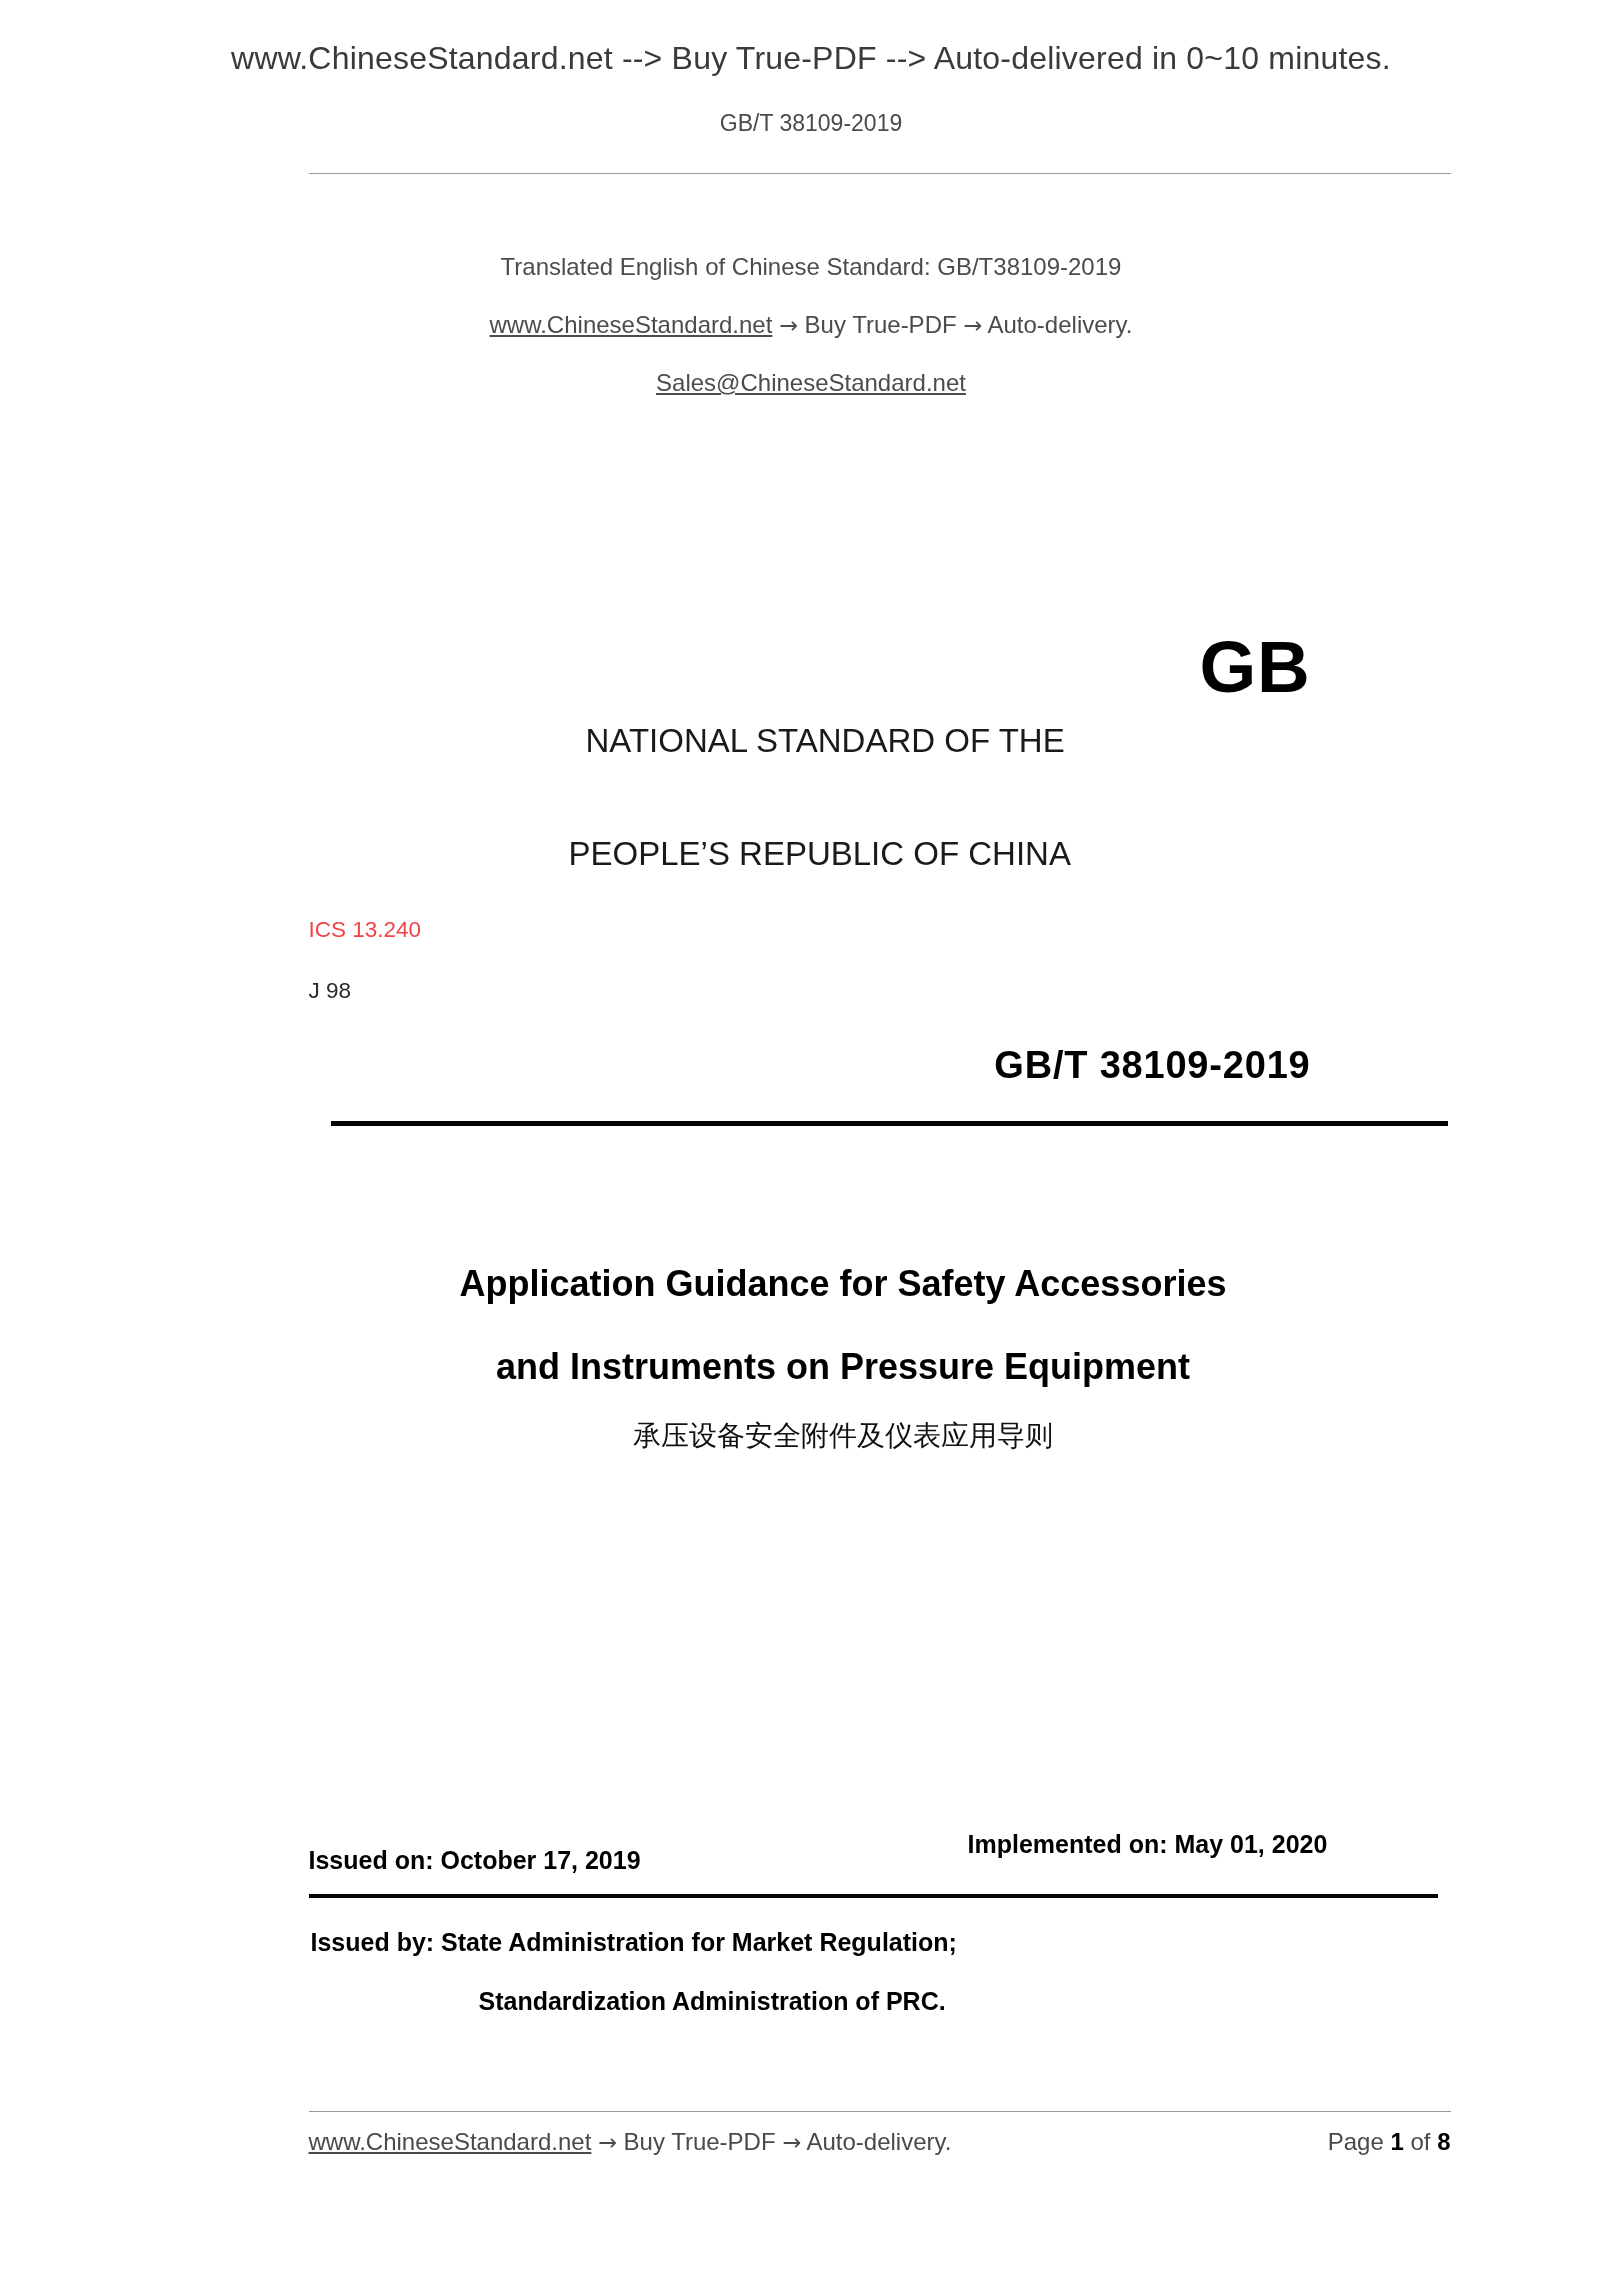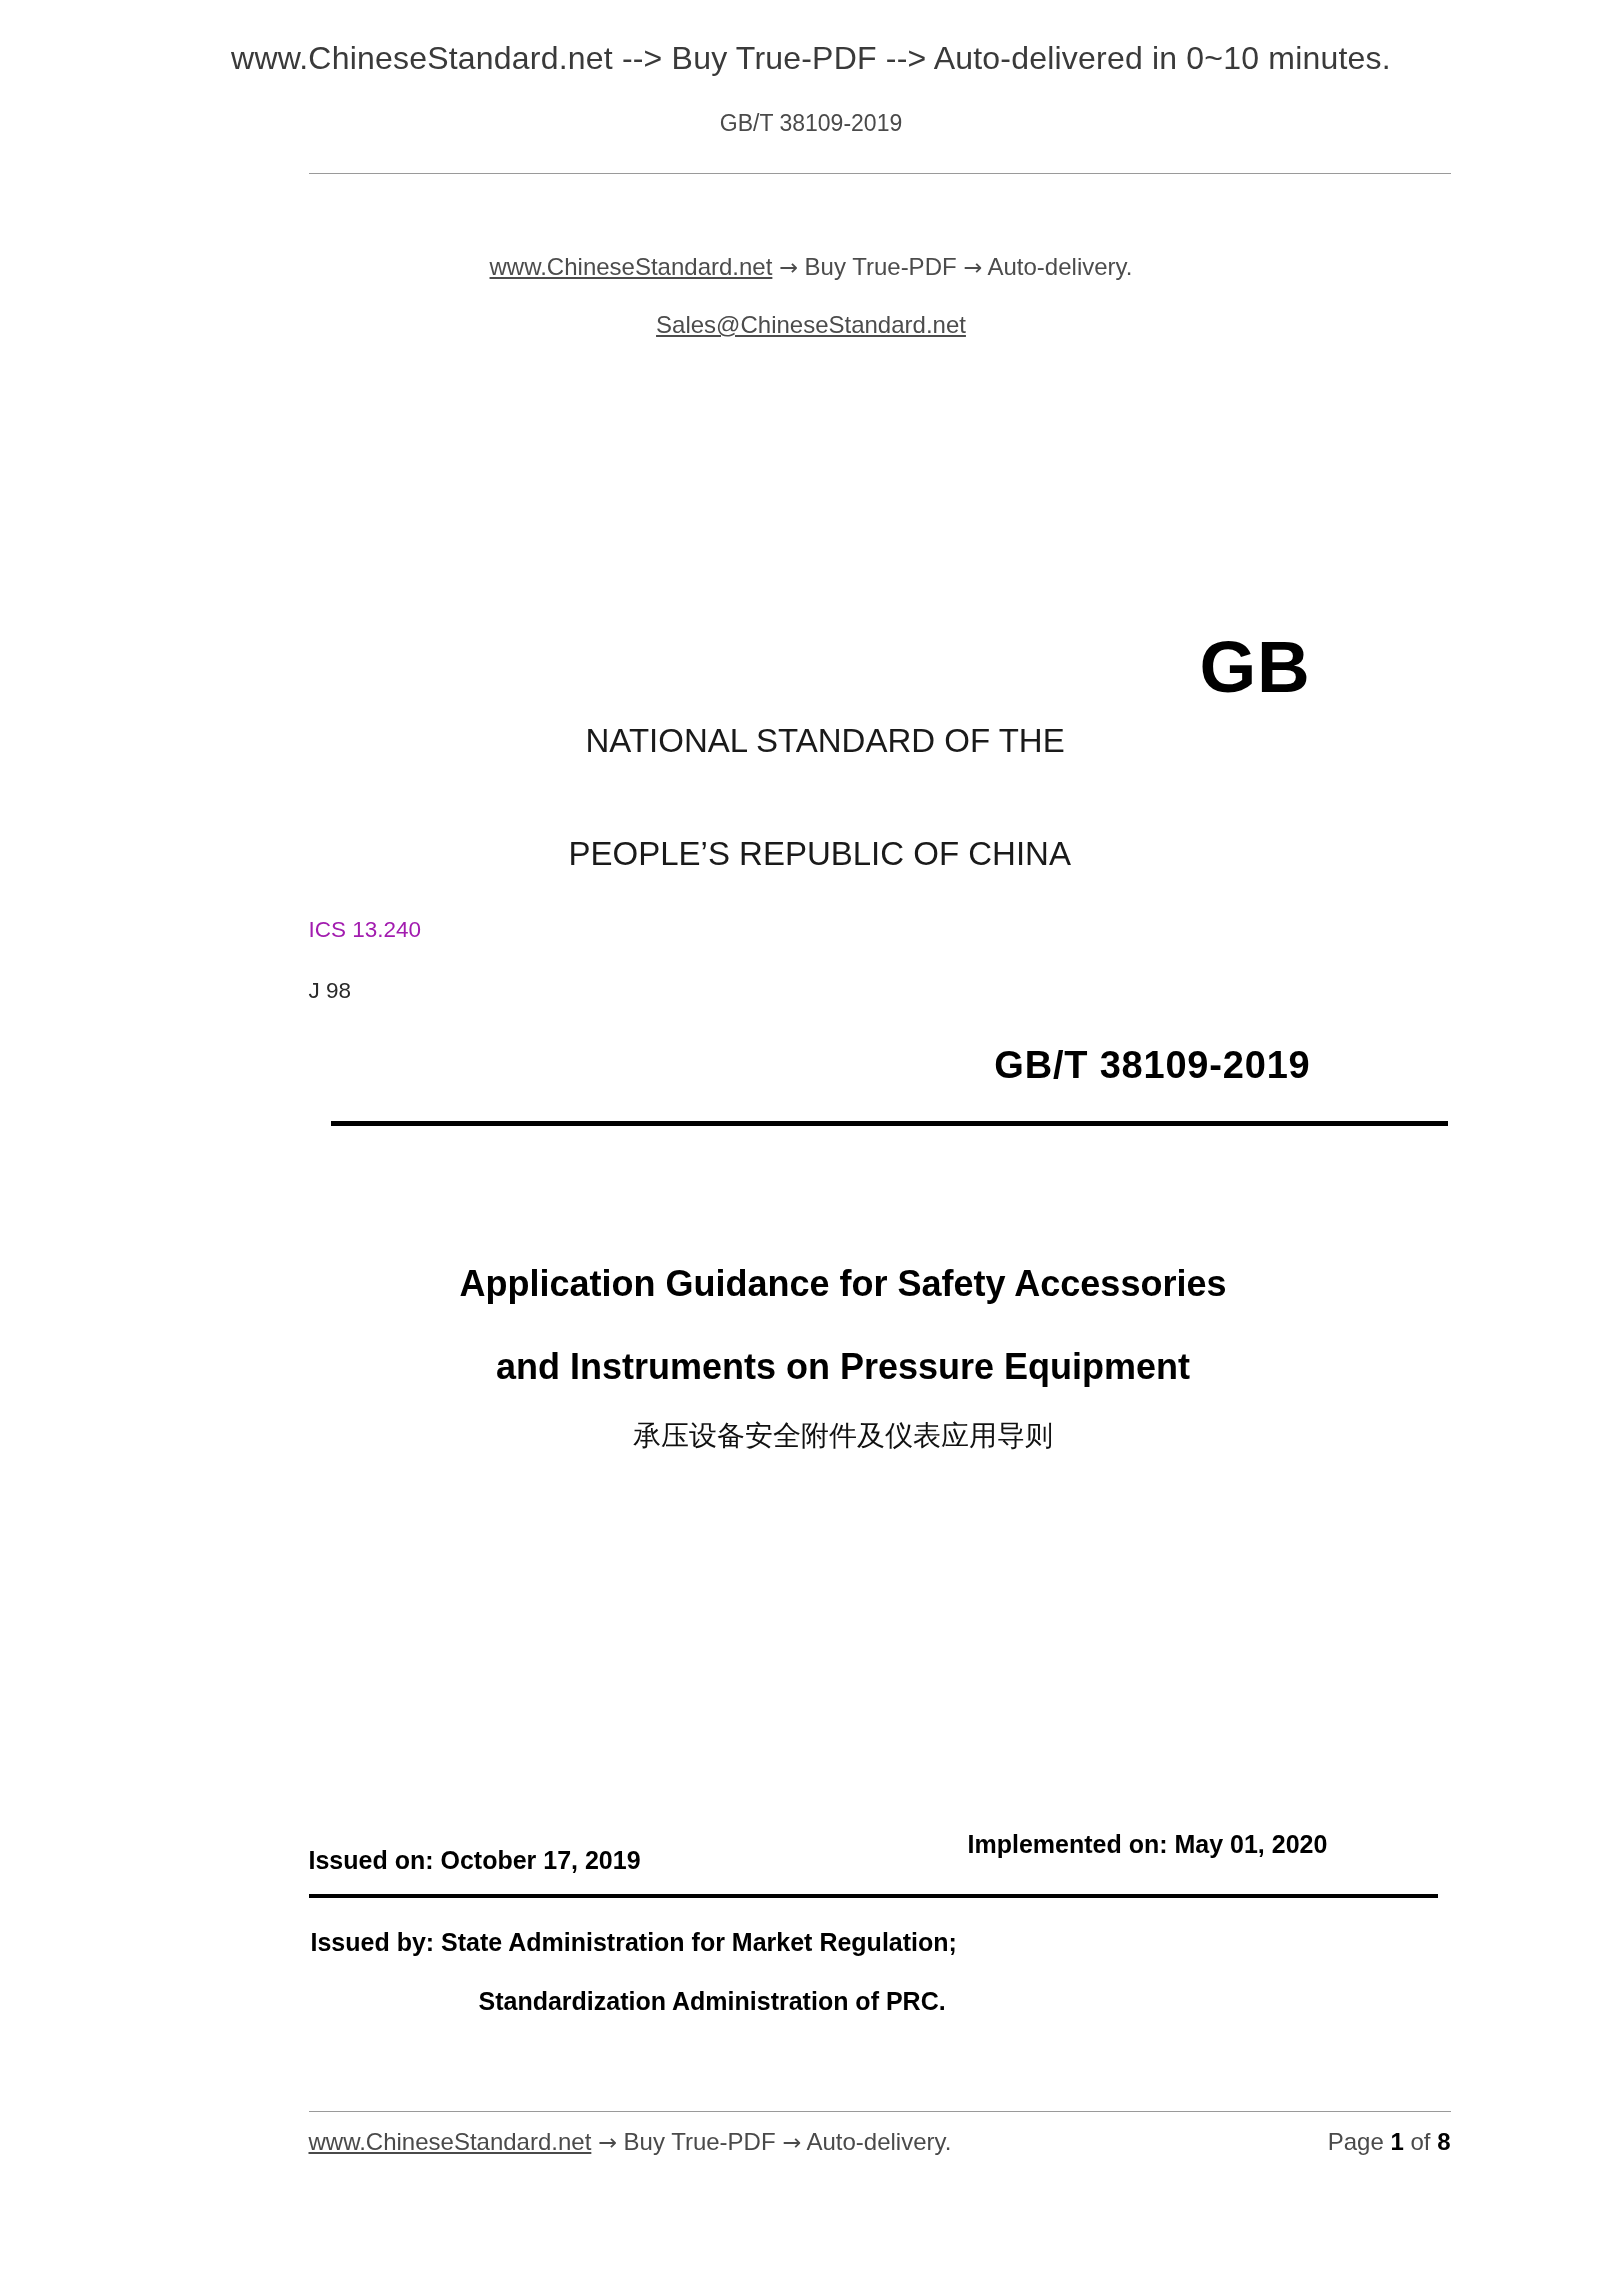--- a/index.html
+++ b/index.html
@@ -101,21 +101,21 @@
     color: #1a1a1a;
     white-space: nowrap;
   }
 
   
   .ics {
     position: absolute;
     top: 917px;
     left: 240px;
     font-size: 22.5px;
-    color: #a21caf;
+    color: #ef4444;
   }
   .jclass {
     position: absolute;
     top: 978px;
     left: 240px;
     font-size: 22.5px;
     color: #2a2a2a;
   }
 
   
@@ -257,20 +257,21 @@
 
 <div class="page">
 
   <div class="banner">www.ChineseStandard.net --&gt; Buy True-PDF --&gt; Auto-delivered in 0~10 minutes.</div>
 
   <div class="header-std">GB/T 38109-2019</div>
 
   <div class="header-rule"></div>
 
   <div class="intro">
+    <div class="line">Translated English of Chinese Standard: GB/T38109-2019</div>
     <div class="line">
       <span class="u">www.ChineseStandard.net</span>
       <span class="arrow">→</span>
       <span>Buy True-PDF</span>
       <span class="arrow">→</span>
       <span>Auto-delivery.</span>
     </div>
     <div class="line">
       <span class="u">Sales@ChineseStandard.net</span>
     </div>

